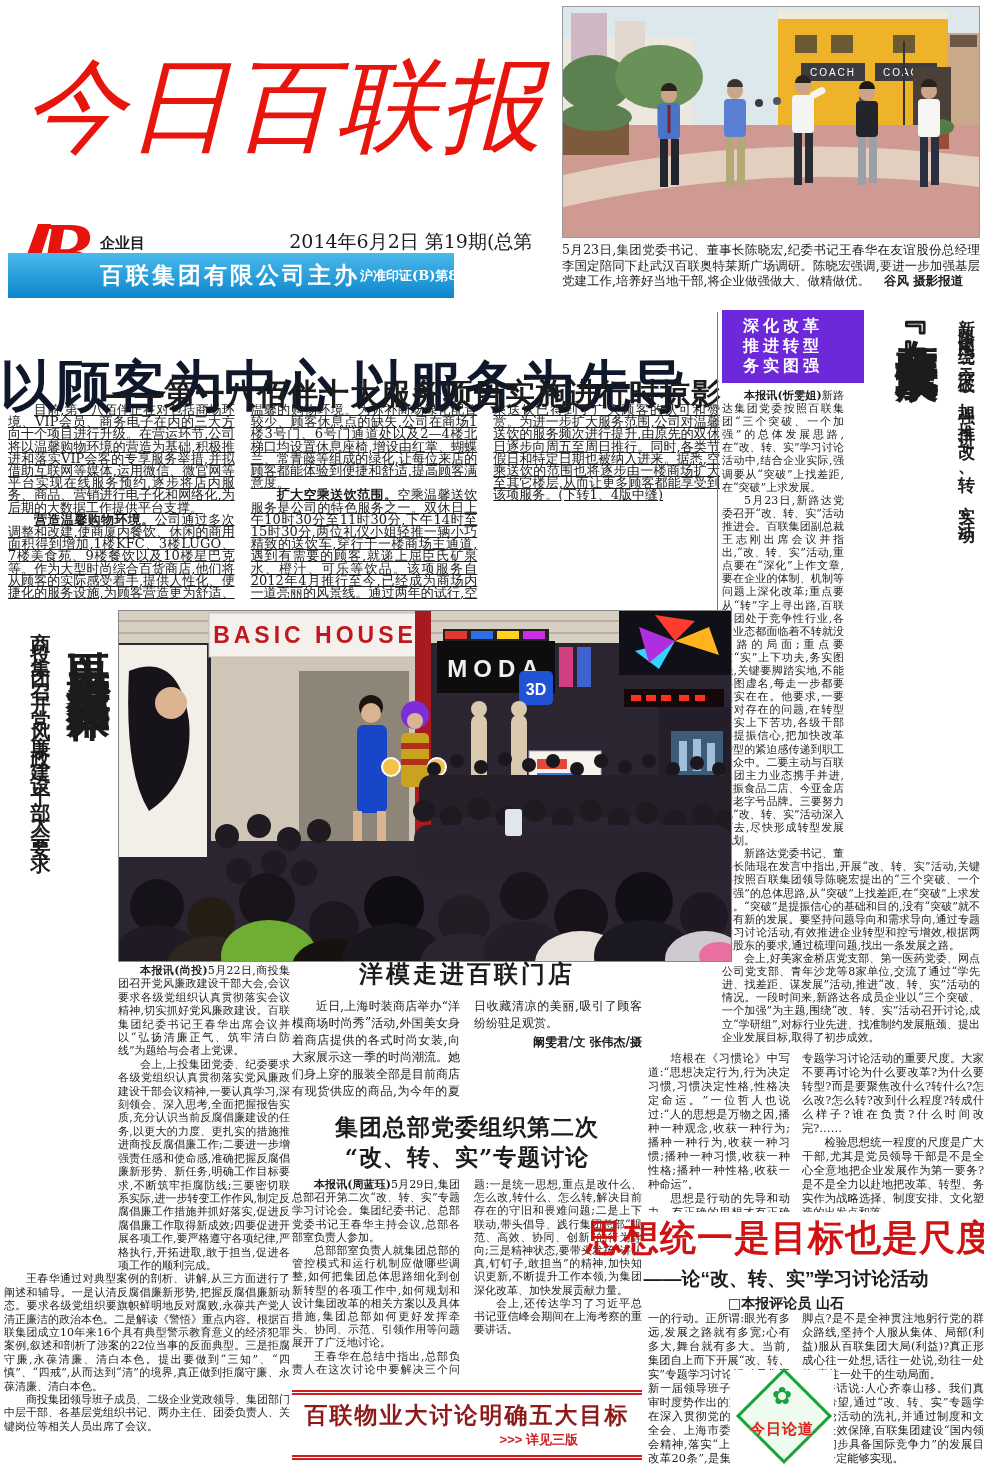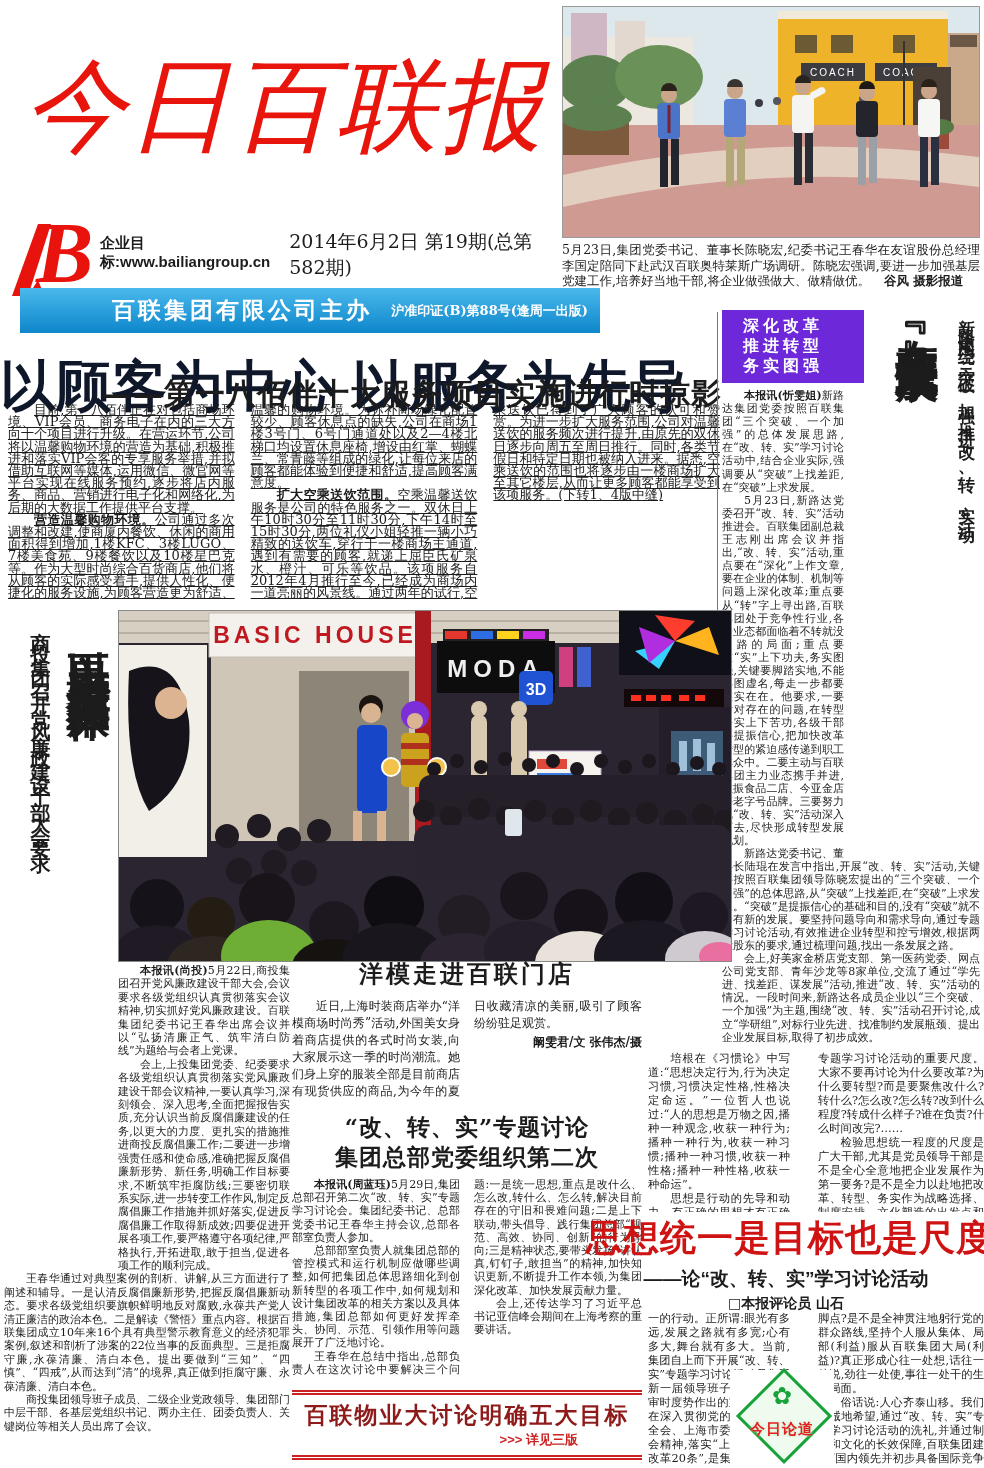--- a/index.html
+++ b/index.html
@@ -10,22 +10,22 @@
   b{font-weight:bold;}
 
   
   .mast-title{left:14px;top:10px;width:540px;height:192px;line-height:192px;text-align:center;
               font-size:102px;font-weight:normal;font-style:italic;color:#e8150d;letter-spacing:2px;white-space:nowrap;}
   .goal{left:100px;top:203px;width:458px;font-family:"Liberation Sans",sans-serif;font-weight:bold;
         font-size:16px;letter-spacing:1px;color:#111;}
   .mast-line2{left:100px;top:229px;width:458px;display:flex;justify-content:space-between;align-items:baseline;}
   .mast-url{font-family:"Liberation Sans",sans-serif;font-weight:bold;font-size:15px;}
   .mast-issue{font-size:19px;font-weight:normal;}
-  .bluebar{left:20px;top:253px;width:580px;height:45px;background:linear-gradient(180deg,#4ab9ec,#0d86cb);
-           display:flex;align-items:center;justify-content:space-between;padding:0 12px 0 92px;box-sizing:border-box;margin-top:35px;}
+  .bluebar{left:8px;top:253px;width:446px;height:45px;background:linear-gradient(180deg,#4ab9ec,#0d86cb);
+           display:flex;align-items:center;justify-content:space-between;padding:0 12px 0 92px;box-sizing:border-box;}
   .org{color:#fff;font-family:"Liberation Sans",sans-serif;font-weight:bold;font-size:23px;letter-spacing:3px;white-space:nowrap;}
   .lic{color:#fff;font-size:13px;font-weight:bold;white-space:nowrap;}
   .logo{left:8px;top:198px;}
 
   
   .top-photo{left:562px;top:6px;border:1px solid #9a9a9a;}
   .top-caption{left:562px;top:242px;width:418px;height:62px;font-size:12.5px;line-height:15.6px;text-align:justify;}
   .credit{font-weight:bold;margin-left:10px;}
 
   
@@ -67,21 +67,21 @@
   .zb-head p{text-indent:0;text-align:center;font-weight:bold;font-size:23px;line-height:30px;letter-spacing:1px;}
   .zb-body{margin-top:6px;column-count:2;column-gap:14px;column-fill:auto;height:204px;
            font-size:11px;line-height:13.2px;text-align:justify;overflow:hidden;}
   .wuye{margin-top:8px;border-top:5px double #cc2020;border-bottom:5px double #cc2020;padding:5px 8px 6px;}
   .wy-title{text-align:center;font-weight:bold;font-size:23px;letter-spacing:2px;color:#8e1a1a;}
   .wy-more{text-align:right;padding-right:56px;color:#c22;font-weight:bold;font-size:13px;
            font-family:"Liberation Sans",sans-serif;}
 
   
   .essay{left:648px;top:1052px;width:336px;height:414px;}
-  .e-row{display:flex;gap:28px;position:absolute;left:0;right:0;overflow:hidden;}
+  .e-row{display:flex;gap:12px;position:absolute;left:0;right:0;overflow:hidden;}
   .e-top{top:0;height:160px;}
   .e-bottom{top:260px;height:154px;}
   .e-c1{width:142px;flex:none;}
   .e-c2{flex:1;}
   .e-col{font-size:11.3px;line-height:14px;text-align:justify;}
   .cont p:first-child{text-indent:0;}
   .e-title-block{position:absolute;left:-62px;width:400px;top:162px;text-align:center;}
   .e-title{font-weight:bold;font-size:36px;letter-spacing:1px;color:#cf1212;white-space:nowrap;}
   .e-sub{font-family:"Liberation Sans",sans-serif;font-weight:bold;font-size:19px;margin-top:3px;}
   .e-byline{font-weight:bold;font-size:14px;margin-top:3px;}
@@ -367,22 +367,22 @@
   <div class="abs mid">
     <div class="ym">
       <h3>洋模走进百联门店</h3>
       <div class="ym-body">
         <p>近日,上海时装商店举办“洋模商场时尚秀”活动,外国美女身着商店提供的各式时尚女装,向大家展示这一季的时尚潮流。她们身上穿的服装全部是目前商店有现货供应的商品,为今年的夏日收藏清凉的美丽,吸引了顾客纷纷驻足观赏。</p>
         <div class="ym-credit">阚雯君/文  张伟杰/摄</div>
       </div>
     </div>
     <div class="zb">
       <div class="zb-head">
+          <p>集团总部党委组织第二次</p>
           <p>“改、转、实”专题讨论</p>
-          <p>集团总部党委组织第二次</p>
         </div>
       <div class="zb-body">
           <p><b>本报讯(周蓝珏)</b>5月29日,集团总部召开第二次“改、转、实”专题学习讨论会。集团纪委书记、总部党委书记王春华主持会议,总部各部室负责人参加。</p>
           <p>总部部室负责人就集团总部的管控模式和运行机制应做哪些调整,如何把集团总体思路细化到创新转型的各项工作中,如何规划和设计集团改革的相关方案以及具体措施,集团总部如何更好发挥牵头、协同、示范、引领作用等问题展开了广泛地讨论。</p>
           <p>王春华在总结中指出,总部负责人在这次讨论中要解决三个问题:一是统一思想,重点是改什么、怎么改,转什么、怎么转,解决目前存在的守旧和畏难问题;二是上下联动,带头倡导、践行集团总部“规范、高效、协同、创新”的行为导向;三是精神状态,要带头发扬“讲认真,钉钉子,敢担当”的精神,加快知识更新,不断提升工作本领,为集团深化改革、加快发展贡献力量。</p>
           <p>会上,还传达学习了习近平总书记亚信峰会期间在上海考察的重要讲话。</p>
         </div>
     </div>
     <div class="wuye">
       <div class="wy-title">百联物业大讨论明确五大目标</div>

